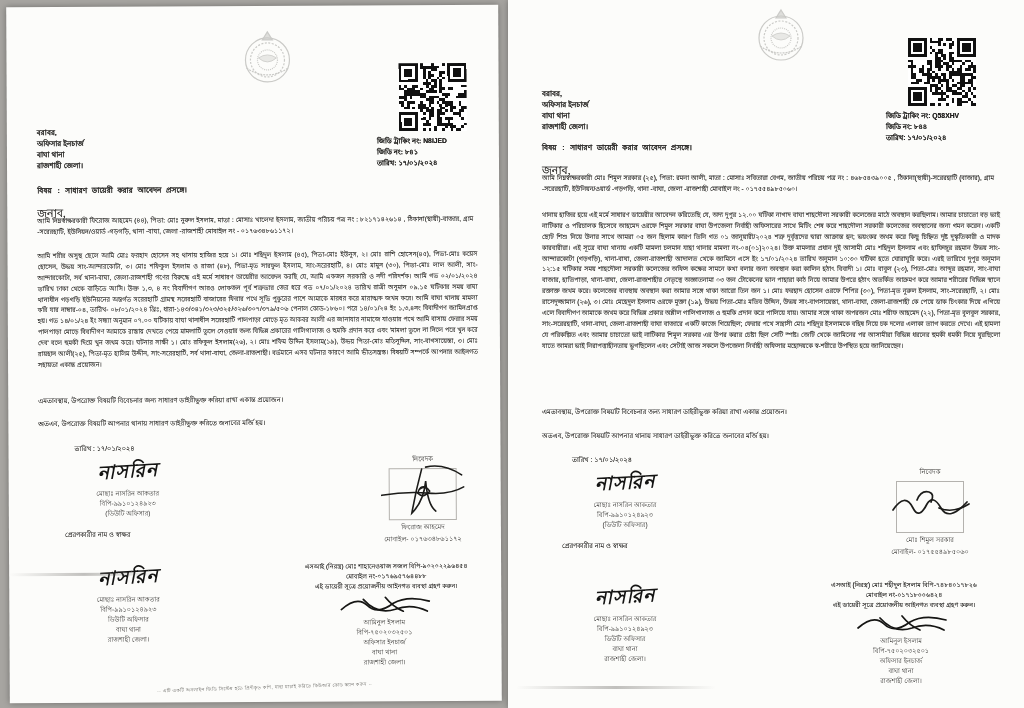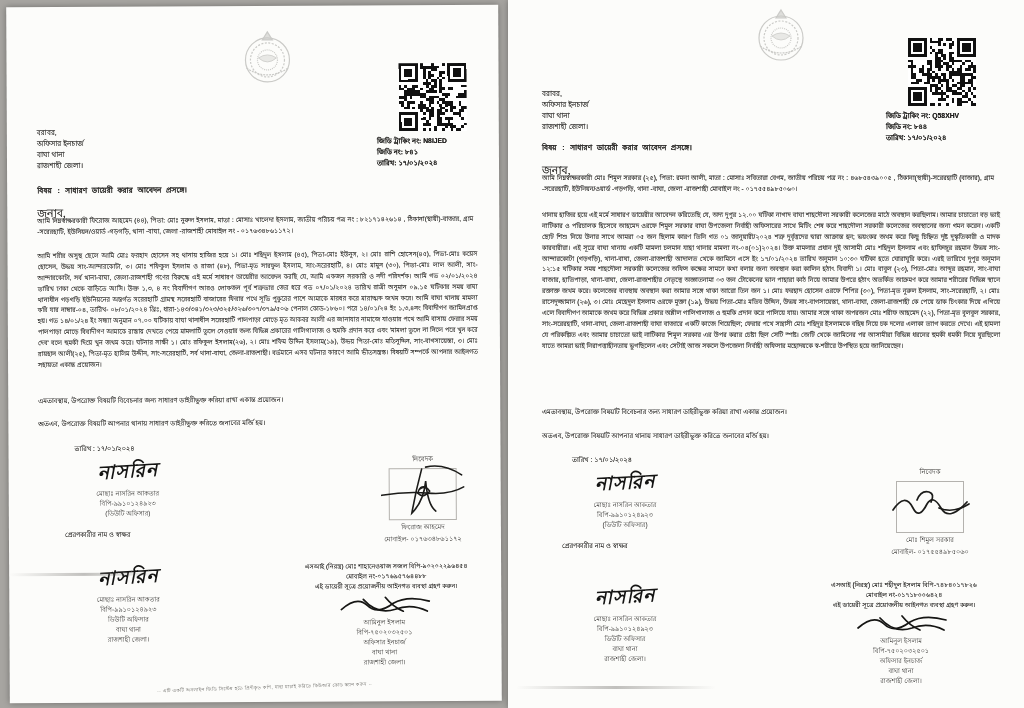--- a/index.html
+++ b/index.html
@@ -17,21 +17,21 @@
   .blk{position:absolute;}
   .emblem{position:absolute;opacity:.5;}
   .page--left .emblem{left:228px;top:22px;}
   .page--right .emblem{left:240px;top:6px;}
   .hdr-right{position:absolute;width:120px;}
   .page--left .hdr-right{left:370px;top:58px;}
   .page--right .hdr-right{left:378px;top:38px;}
   .qr{width:68px;height:68px;margin-left:22px;}
   .qr svg{width:100%;height:100%;display:block;}
   .trk{margin-top:5px;font-size:6.8px;font-weight:bold;line-height:1.6;color:#1e1d1b;white-space:nowrap;}
-  .addressee{font-size:7.2px;line-height:1.55;}
+  .addressee{font-size:7.2px;line-height:1.55;font-weight:bold;}
   .page--left .addressee{left:30px;top:120px;}
   .page--right .addressee{left:34px;top:88px;}
   .subject{font-size:7.3px;font-weight:bold;letter-spacing:.1px;font-family:Liberation Mono, monospace;}
   .page--left .subject{left:30px;top:178px;}
   .page--right .subject{left:34px;top:142px;}
   .salutation{font-size:11px;font-family:Liberation Serif, serif;}
   .page--left .salutation{left:30px;top:198px;}
   .page--right .salutation{left:34px;top:162px;}
   .intro{font-size:6.4px;line-height:1.68;text-align:justify;}
   .page--left .intro{left:30px;top:209px;width:436px;}

